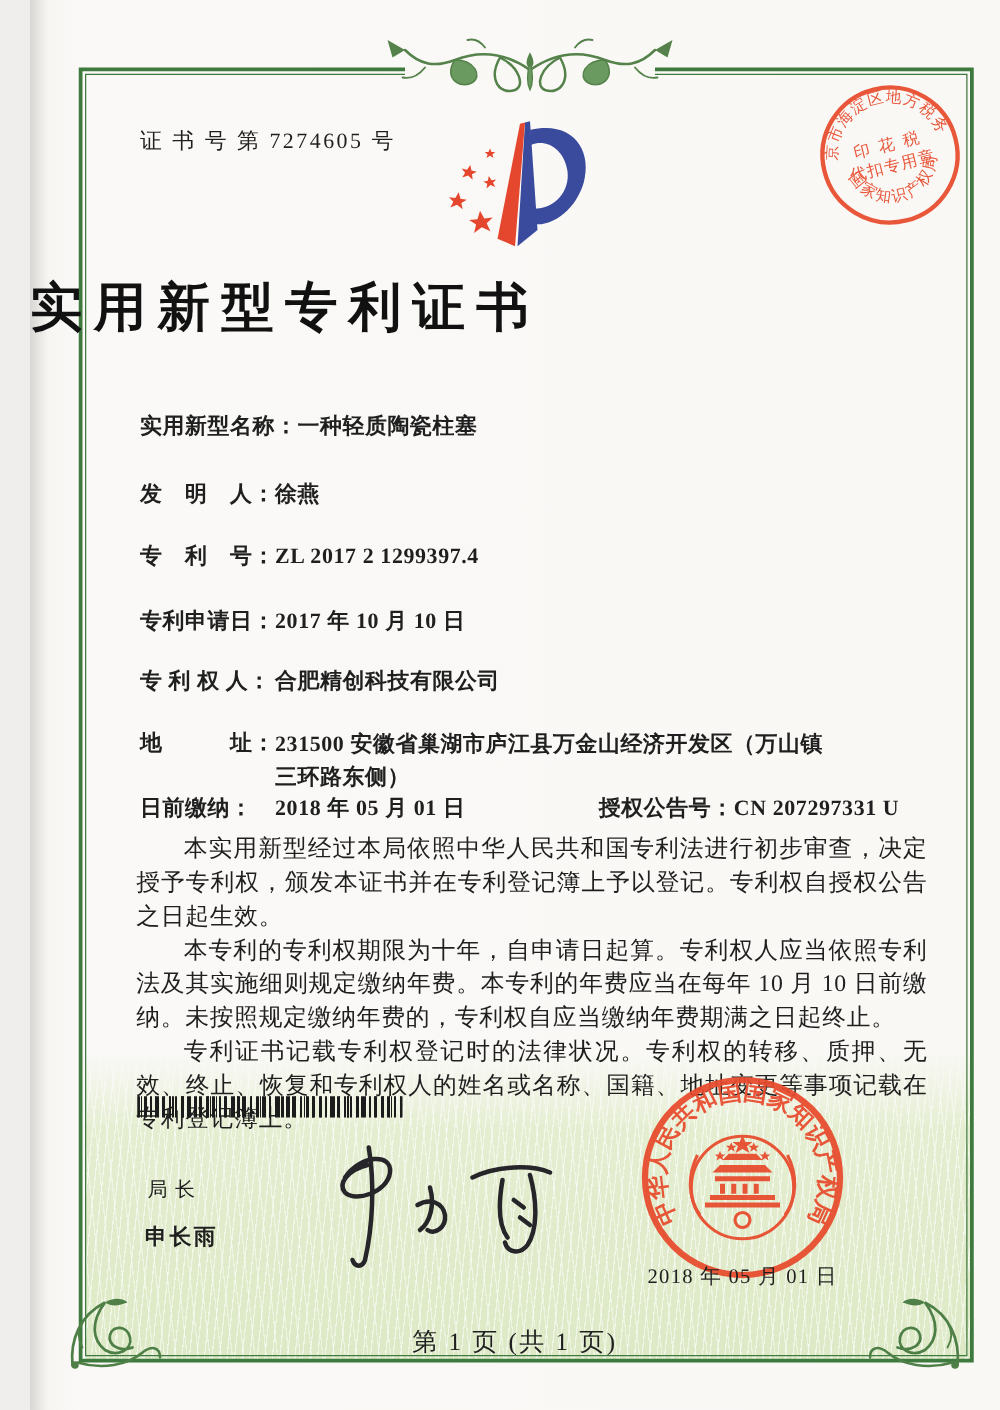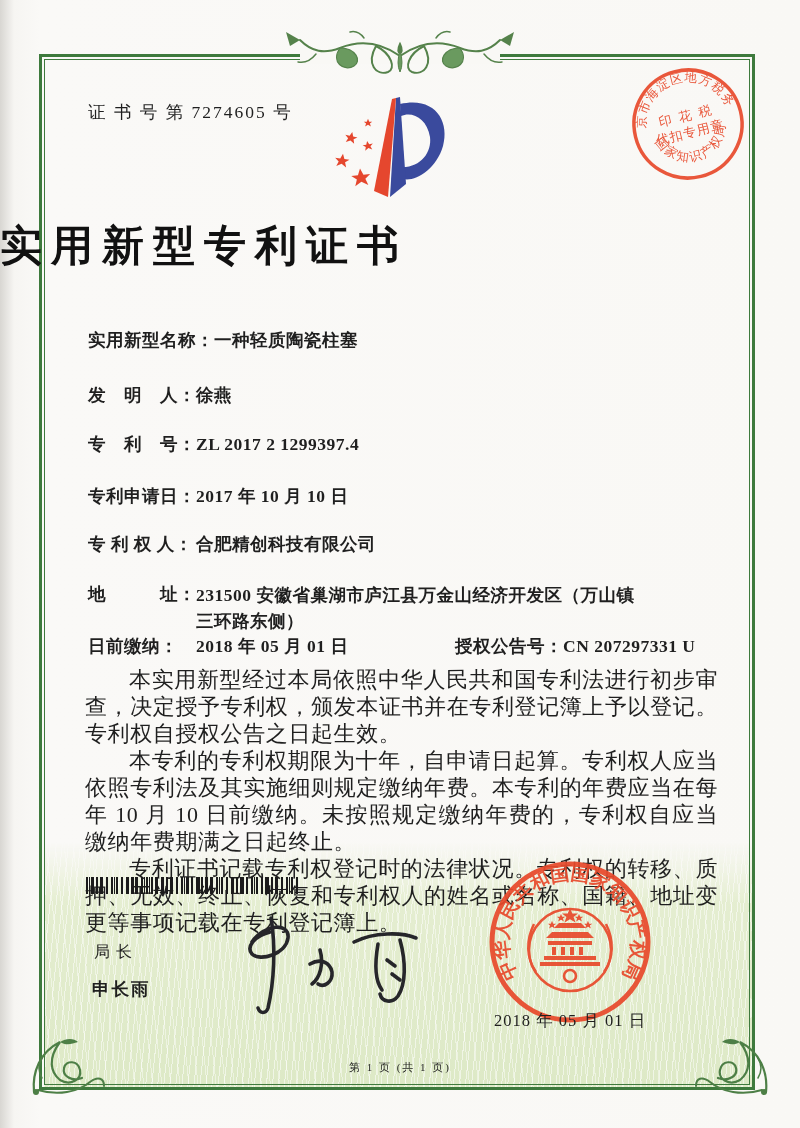--- a/index.html
+++ b/index.html
@@ -9,20 +9,21 @@
   html,body{margin:0;padding:0;}
   body{
     width:800px;height:1128px;position:relative;overflow:hidden;
     background:#efeeec;
     font-family:"Liberation Serif","DejaVu Serif",serif;
     color:var(--text-black);
   }
   #paper{
     position:absolute;inset:0;
     background:linear-gradient(90deg,#d8d6d2 0,#f6f5f2 14px,#faf9f7 40px,#f9f8f5 100%);
+    margin-left:24px;
   }
   
   .frame{
     position:absolute;left:39px;top:54px;width:716px;height:1036px;
     border:3px solid var(--frame-green);box-sizing:border-box;
   }
   .frame-inner{
     position:absolute;inset:2px;border:1.5px solid var(--frame-green);
   }
   
@@ -39,35 +40,35 @@
   .cert-no{left:88px;top:100px;font-size:17.5px;letter-spacing:2px;}
   .title{
     left:0;right:0;top:218px;
     font-size:42px;font-weight:700;letter-spacing:9px;color:#111;
   }
   .row{left:88px;font-size:17.5px;letter-spacing:.5px;white-space:nowrap;font-weight:bold;}
   .flabel{display:inline-block;min-width:108px;}
   .addr-val{display:inline-block;vertical-align:top;line-height:26px;white-space:normal;width:520px;}
   .grant-no{position:absolute;left:367px;top:0;white-space:nowrap;}
   .paras{
-    left:85px;top:666px;width:633px;font-size:22px;line-height:27px;
+    left:85px;top:666px;width:633px;font-size:19px;line-height:27px;
     text-align:justify;letter-spacing:.6px;
   }
   .paras p{margin:0;text-indent:2em;}
   .barcode{
     left:86px;top:877px;width:212px;height:17px;
     background-image:
       repeating-linear-gradient(90deg,#1b1b1b 0 2px,transparent 2px 5px),
       repeating-linear-gradient(90deg,#1b1b1b 0 1px,transparent 1px 7px),
       repeating-linear-gradient(90deg,transparent 0 3px,#1b1b1b 3px 4px,transparent 4px 11px);
   }
   .director{left:94px;top:942px;font-size:16px;letter-spacing:6px;}
   .director-name{left:92px;top:977px;font-size:17.5px;letter-spacing:2px;font-weight:bold;}
   .seal-date{left:494px;top:1010px;width:160px;font-size:16.5px;letter-spacing:1px;}
-  .footer{left:0;right:0;top:1060px;text-align:center;font-size:11px;letter-spacing:2px;}
+  .footer{left:0;right:0;top:1060px;text-align:center;font-size:20px;letter-spacing:2px;}
   svg{display:block;}
   .sig-svg{left:224px;top:912px;}
   .logo-svg{left:330px;top:96px;}
   .tax-stamp-svg{left:622px;top:58px;opacity:.92;}
   .office-seal-svg{left:482px;top:854px;opacity:.93;}
   .top-ornament-svg{left:278px;top:24px;}
   .corner-svg{left:28px;top:1034px;}
   .corner-svg.right{left:auto;right:28px;transform:scaleX(-1);}
   .ornament-bg{left:300px;top:50px;width:200px;height:14px;background:#f9f8f5;}
 </style>

